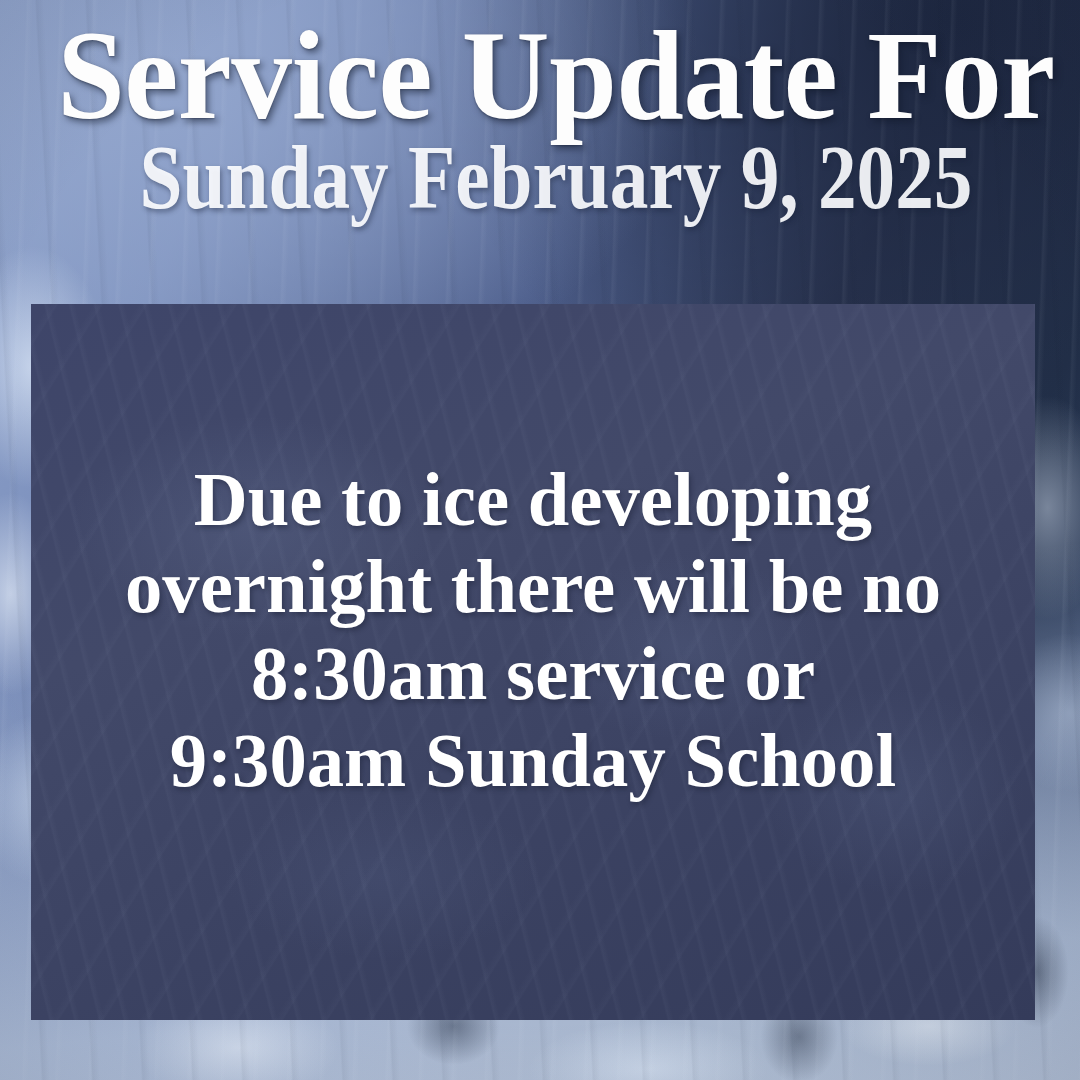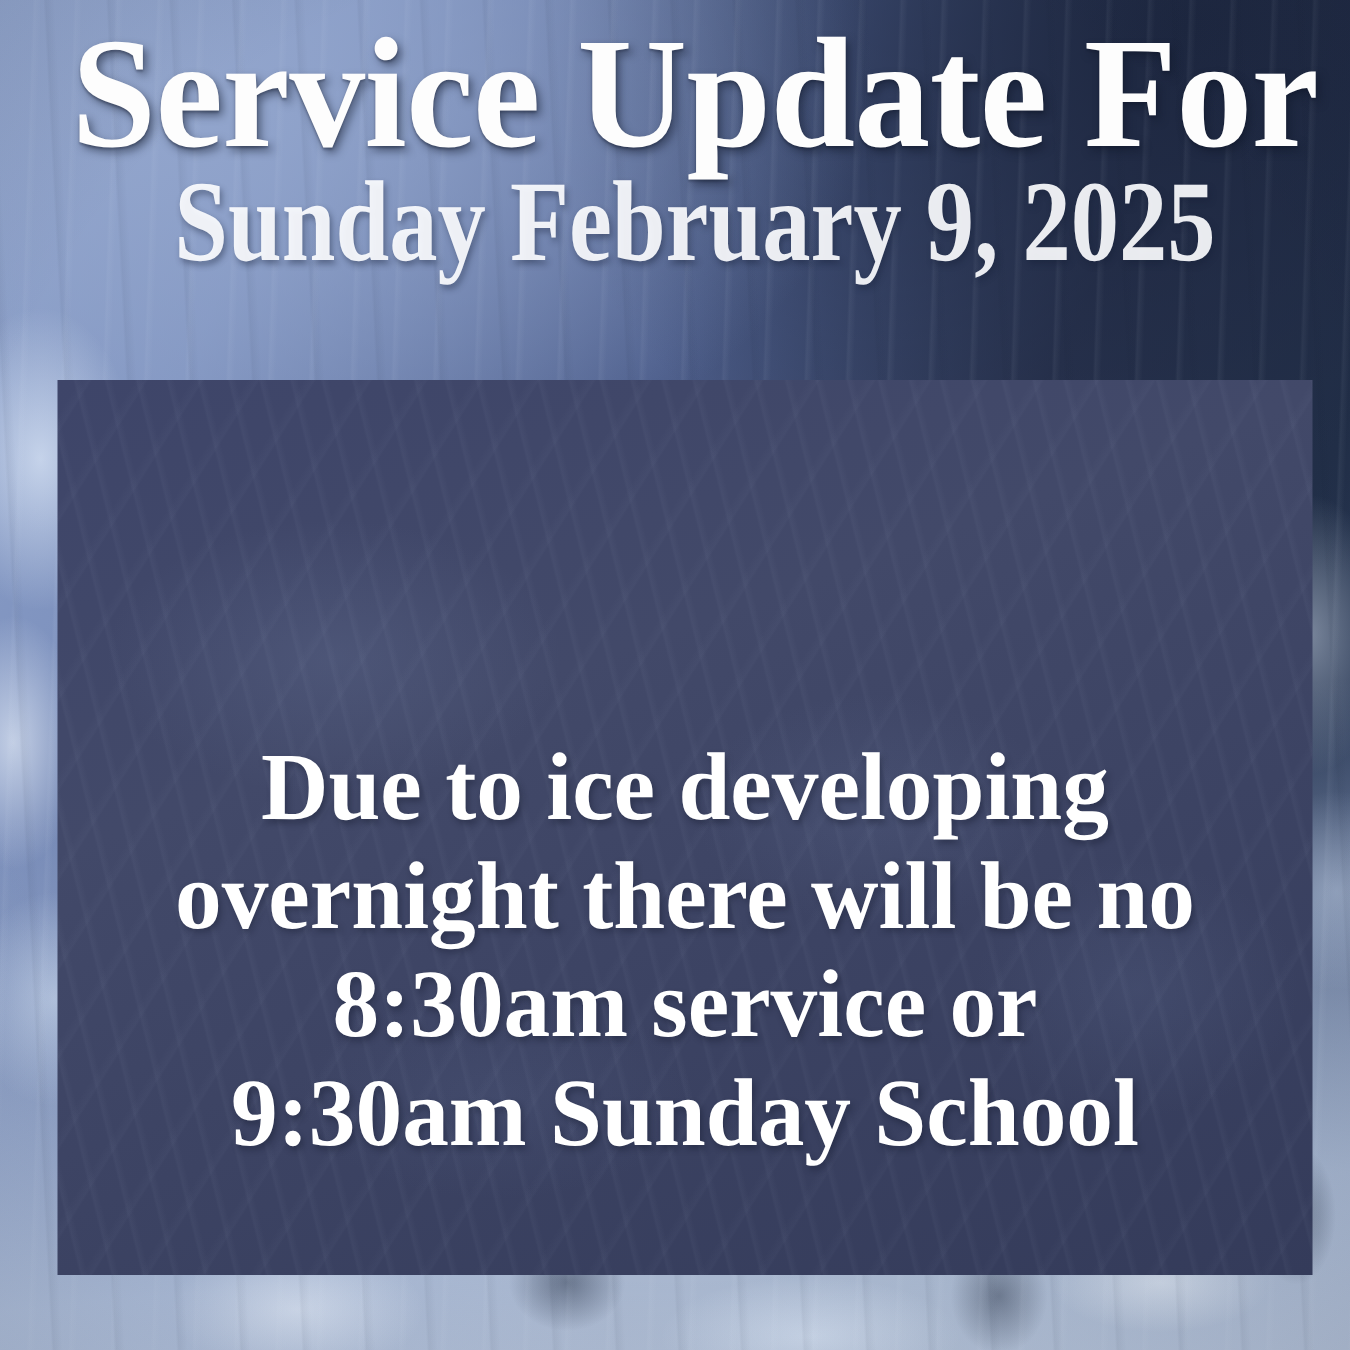--- a/index.html
+++ b/index.html
@@ -109,37 +109,37 @@
     color: rgba(252,253,255,0.92);
     transform: scaleX(0.84);
     transform-origin: center top;
     text-shadow: 2px 3px 6px rgba(22,32,54,0.42);
     white-space: nowrap;
   }
 
   
   .panel {
     position: absolute;
-    left: 46px;
+    left: 31px;
     top: 304px;
     width: 1004px;
     height: 716px;
     z-index: 4;
     background:
       radial-gradient(ellipse 26% 22% at 22% 31%, rgba(118,133,170,0.22), rgba(118,133,170,0) 70%),
       radial-gradient(ellipse 20% 18% at 65% 48%, rgba(110,126,166,0.18), rgba(110,126,166,0) 72%),
       radial-gradient(ellipse 18% 20% at 86% 68%, rgba(112,128,168,0.16), rgba(112,128,168,0) 72%),
       radial-gradient(ellipse 22% 16% at 35% 80%, rgba(104,120,160,0.14), rgba(104,120,160,0) 72%),
       linear-gradient(160deg, #3e4569 0%, #424969 35%, #3c4363 62%, #343b5a 100%);
     box-sizing: border-box;
     overflow: hidden;
     display: flex;
     flex-direction: column;
     align-items: center;
-    justify-content: flex-end;
+    justify-content: center;
     padding-top: 22px;
   }
   .panel-frost {
     position: absolute;
     inset: 0;
     background:
       repeating-linear-gradient(76deg,
         rgba(255,255,255,0.00) 0px,
         rgba(255,255,255,0.00) 17px,
         rgba(205,218,242,0.035) 19px,

